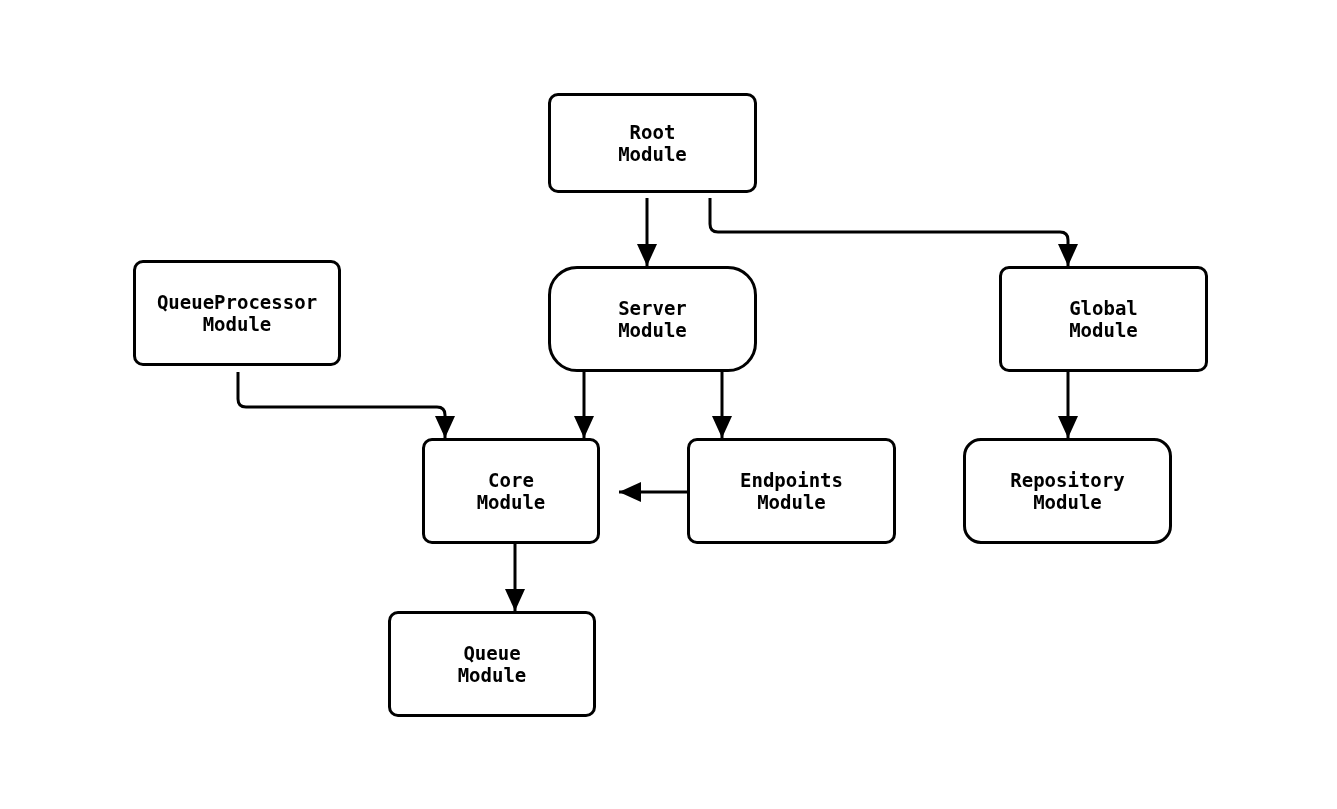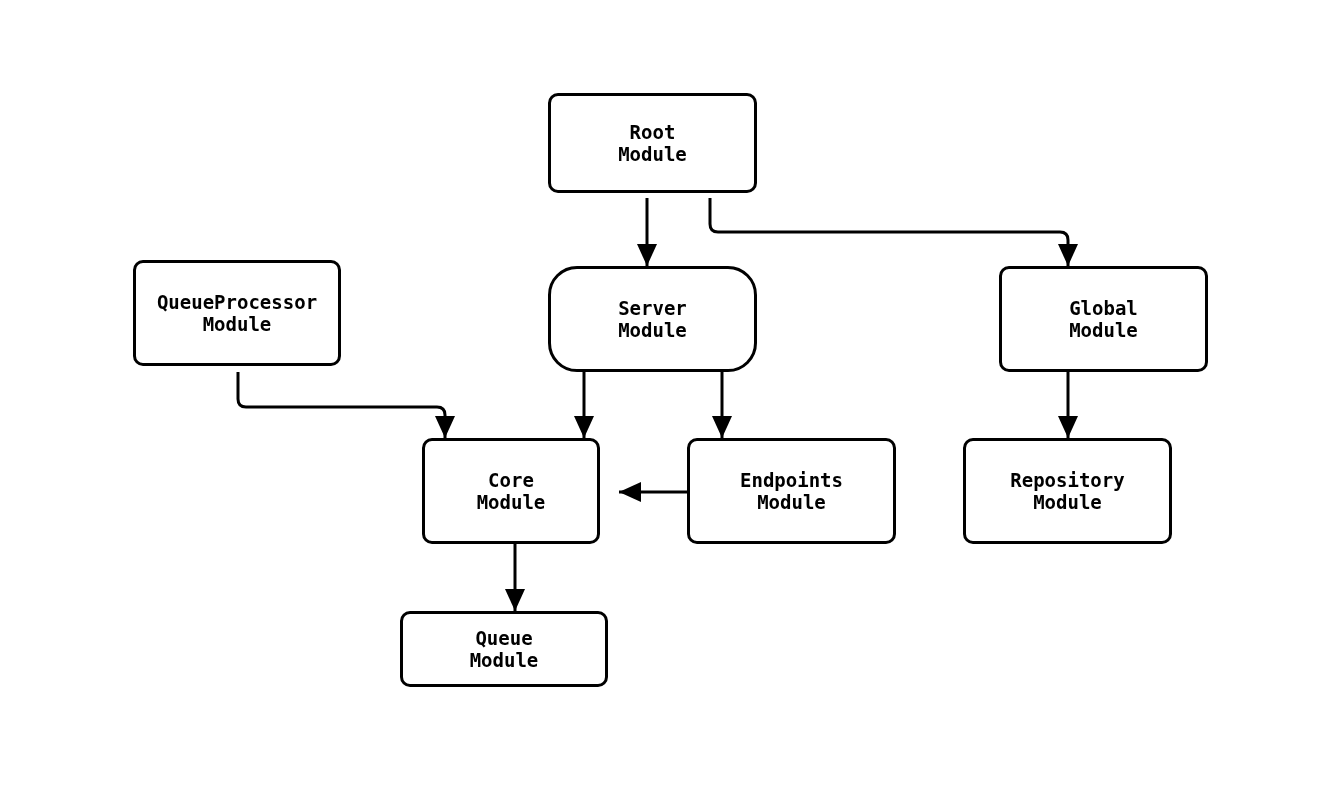--- a/index.html
+++ b/index.html
@@ -93,23 +93,23 @@
   <div class="node" style="left:410px; top:438px; width:178px; height:106px;margin-left:12px;">
     <span class="label">Core
 Module</span>
   </div>
 
   <div class="node" style="left:687px; top:438px; width:209px; height:106px;">
     <span class="label">Endpoints
 Module</span>
   </div>
 
-  <div class="node" style="left:963px; top:438px; width:209px; height:106px;">
+  <div class="node" style="left:963px; top:438px; width:209px; height:106px;border-radius:18px;">
     <span class="label">Repository
 Module</span>
   </div>
 
-  <div class="node" style="left:400px; top:611px; width:208px; height:76px;align-items:center;">
+  <div class="node" style="left:388px; top:611px; width:208px; height:106px;align-items:center;">
     <span class="label">Queue
 Module</span>
   </div>
 
 </div>
 
 </body></html>

